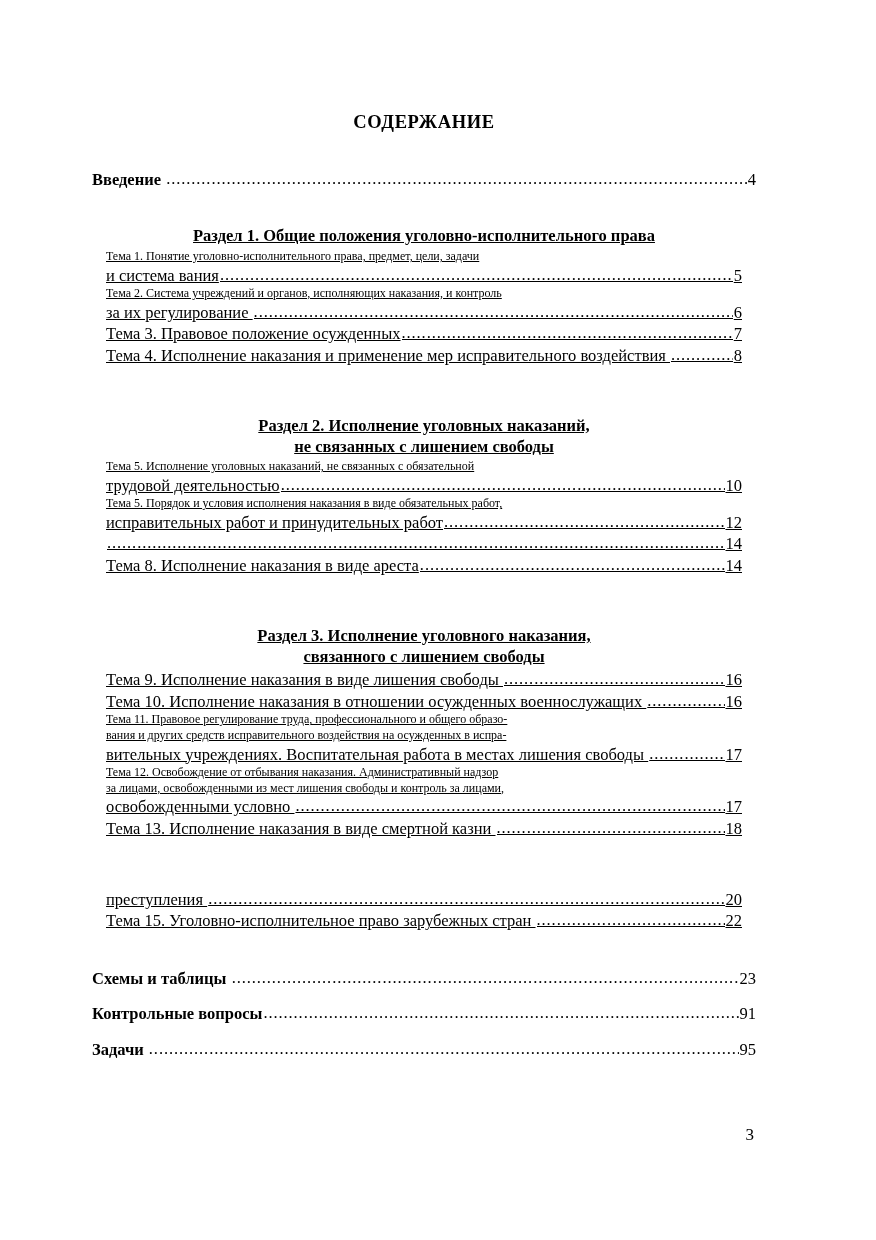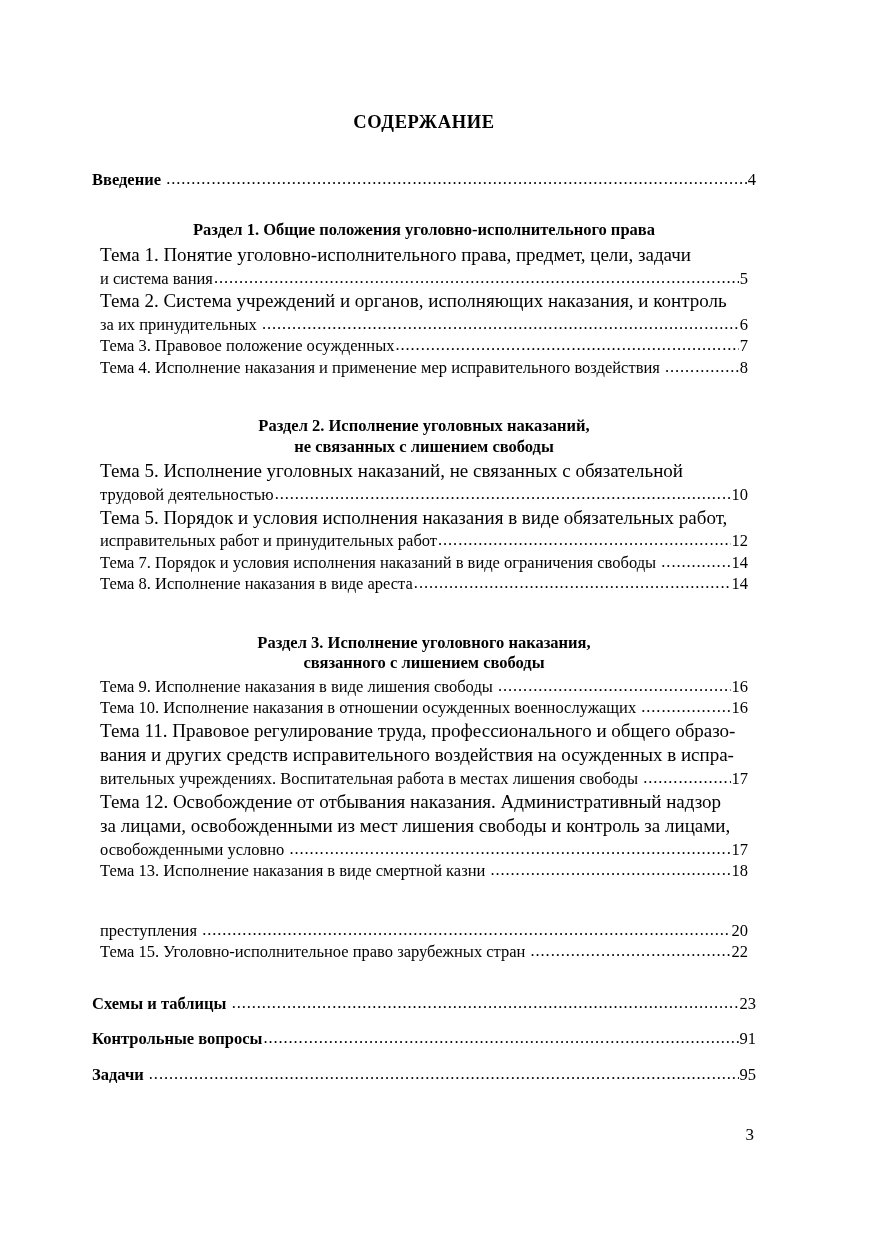--- a/index.html
+++ b/index.html
@@ -36,21 +36,22 @@
   }
   .section-head {
     text-align: center;
     font-weight: bold;
     font-size: 16.5px;
     line-height: 1.25;
     margin: 0;
     padding: 0 12px;
   }
   .block {
-    margin: 8px;
+    margin: 14px;
+    text-decoration: underline;
   }
   .gap-after-head {
     margin-top: 2px;
   }
   .entry {
     font-size: 16.5px;
     line-height: 1.30;
     margin: 0;
   }
   .entry .line {
@@ -81,21 +82,21 @@
     color: #000;
     transform: translateY(-1px);
   }
   .row .pg {
     flex: 0 0 auto;
     white-space: pre;
     text-align: right;
   }
   .plain {
     white-space: pre;
-    font-size: 19px;
+    font-size: 12px;
     line-height: 1.30;
   }
   .spacer-lg { height: 22px; }
   .spacer-md { height: 14px; }
   .page-number {
     position: absolute;
     right: 122px;
     top: 1125px;
     font-size: 17px;
   }
@@ -129,21 +130,21 @@
         <div class="row">
           <span class="txt">и система вания</span>
           <span class="dots">.....................................................................................................................................................</span>
           <span class="pg">5</span>
         </div>
       </div>
 
       <div class="entry">
         <span class="plain line">Тема 2. Система учреждений и органов, исполняющих наказания, и контроль</span>
         <div class="row">
-          <span class="txt">за их принудительных </span>
+          <span class="txt">за их регулирование </span>
           <span class="dots">.....................................................................................................................................................</span>
           <span class="pg">6</span>
         </div>
       </div>
 
       <div class="entry">
         <div class="row">
           <span class="txt">Тема 3. Правовое положение осужденных</span>
           <span class="dots">.....................................................................................................................................................</span>
           <span class="pg">7</span>
@@ -181,21 +182,20 @@
         <span class="plain line">Тема 5. Порядок и условия исполнения наказания в виде обязательных работ,</span>
         <div class="row">
           <span class="txt">исправительных работ и принудительных работ</span>
           <span class="dots">.....................................................................................................................................................</span>
           <span class="pg">12</span>
         </div>
       </div>
 
       <div class="entry">
         <div class="row">
-          <span class="txt">Тема 7. Порядок и условия исполнения наказаний в виде ограничения свободы </span>
           <span class="dots">.....................................................................................................................................................</span>
           <span class="pg">14</span>
         </div>
       </div>
 
       <div class="entry">
         <div class="row">
           <span class="txt">Тема 8. Исполнение наказания в виде ареста</span>
           <span class="dots">.....................................................................................................................................................</span>
           <span class="pg">14</span>

